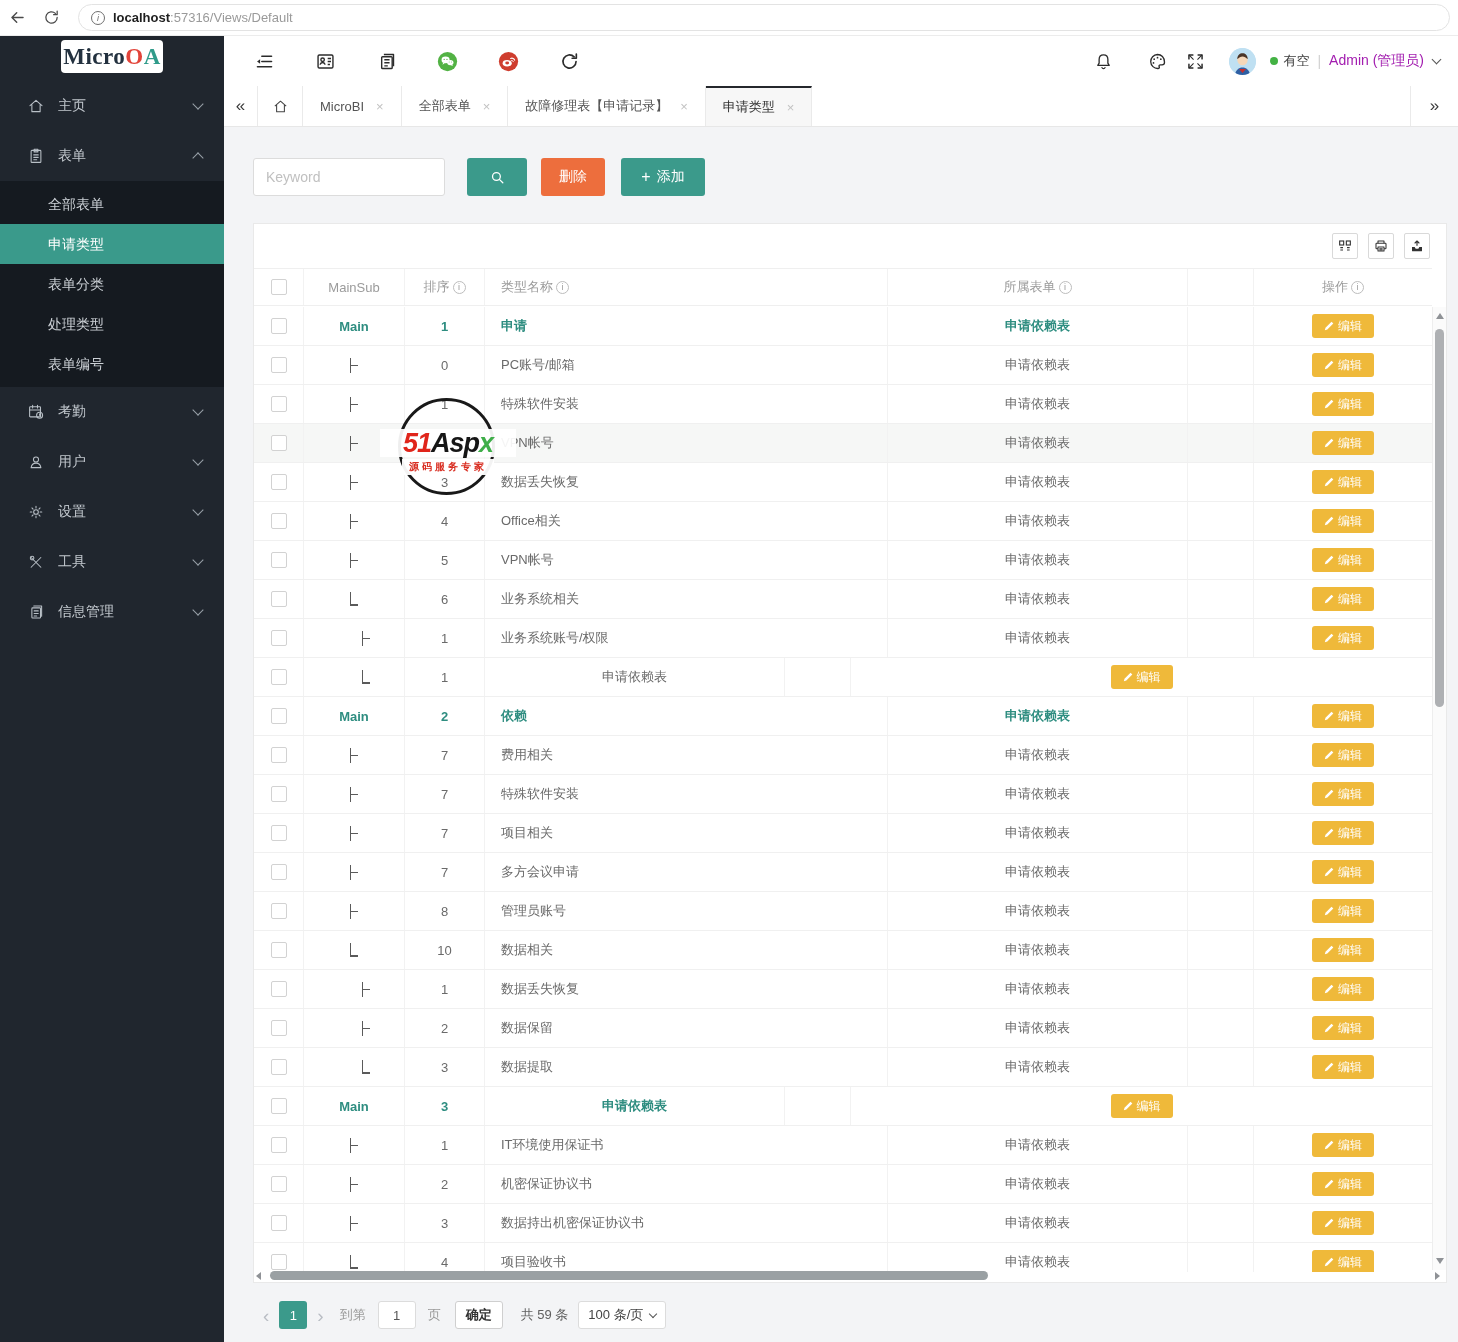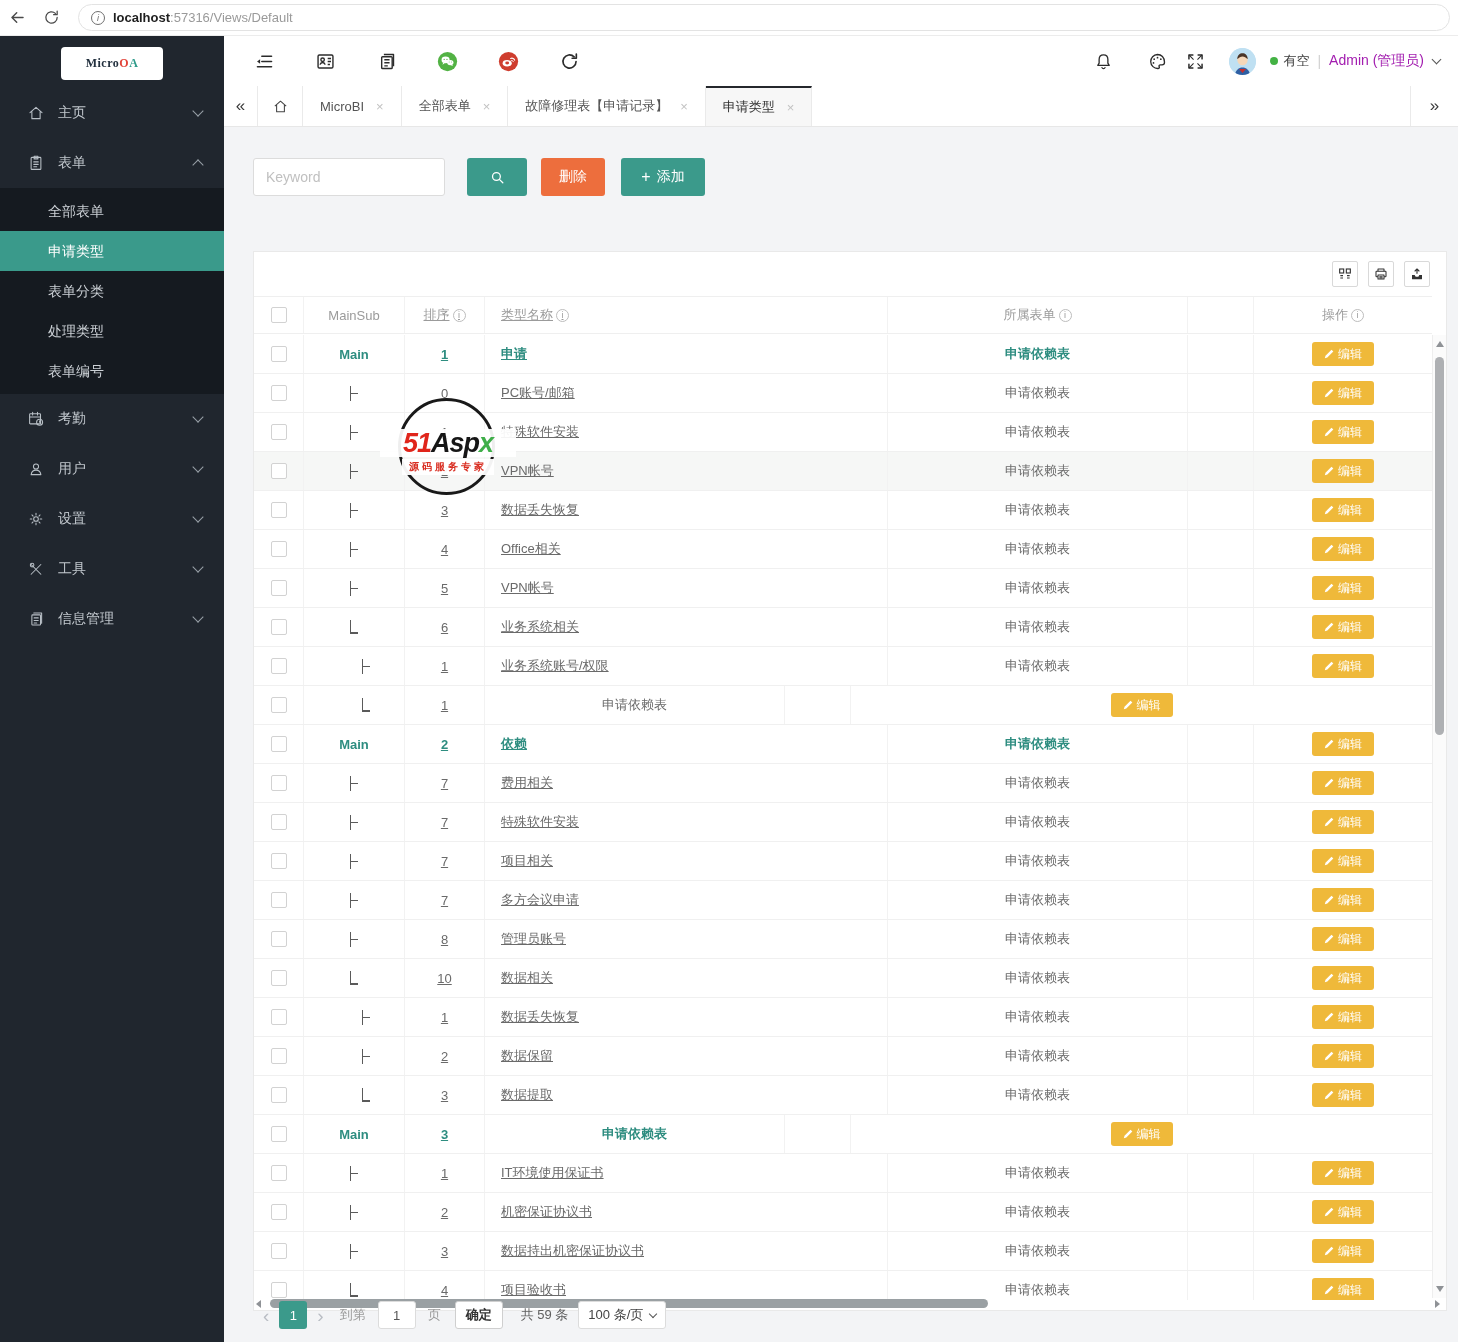--- a/index.html
+++ b/index.html
@@ -15,23 +15,23 @@
   .info-circle { width:14px; height:14px; border:1.2px solid #6f6f6f; border-radius:50%;
     color:#6f6f6f; font-size:9px; display:flex; align-items:center; justify-content:center; font-style:italic; }
   .url-host { color:#1f1f1f; font-weight:bold; }
   .url-rest { color:#9a9a9a; }
 
   
   .app { position:absolute; top:36px; left:0; right:0; bottom:0; display:flex; }
 
   
   .sidebar { width:224px; flex-shrink:0; background:#20262e; overflow:hidden; }
-  .logo-box { width:102px; height:33px; background:#fff; border-radius:4px; margin:11px auto 8px;
+  .logo-box { width:102px; height:33px; background:#fff; border-radius:4px; margin:4px auto 8px;
     display:flex; align-items:center; justify-content:center;
-    font-family:"Liberation Serif","DejaVu Serif",serif; font-weight:bold; font-size:12px; letter-spacing:.5px; }
+    font-family:"Liberation Serif","DejaVu Serif",serif; font-weight:bold; font-size:23px; letter-spacing:.5px; }
   .logo-micro { color:#23313f; } .logo-o { color:#e2443a; } .logo-a { color:#2f9b8a; }
   .menu-item { height:50px; display:flex; align-items:center; padding:0 22px 0 27px;
     color:#c2c8ce; font-size:14px; cursor:pointer; }
   .mi-icon { width:18px; height:18px; margin-right:13px; color:#b9c0c7; }
   .mi-icon svg { width:18px; height:18px; stroke:currentColor; fill:none; stroke-width:1.4; stroke-linecap:round; stroke-linejoin:round; }
   .chev { width:8px; height:8px; border-right:1.4px solid #98a0a8; border-bottom:1.4px solid #98a0a8;
     transform:rotate(45deg); margin-left:auto; margin-top:-4px; }
   .chev.up { transform:rotate(-135deg); margin-top:4px; }
   .submenu { background:#151a20; padding:3px 0; }
   .submenu-item { height:40px; line-height:40px; padding-left:48px; color:#ccd1d6; font-size:14px; cursor:pointer; }
@@ -72,36 +72,36 @@
   .kw-input { width:192px; height:38px; border:1px solid #dcdcdc; border-radius:3px; padding:0 12px;
     font-size:14px; color:#737373; background:#fff; outline:none; }
   .kw-input::placeholder { color:#c0c0c0; }
   .btn { height:38px; border:none; border-radius:3px; color:#fff; font-size:14px; cursor:pointer;
     display:flex; align-items:center; justify-content:center; }
   .btn-search { width:60px; margin-left:22px; background:#3b9a8b; }
   .btn-del { width:64px; margin-left:14px; background:#ed6e3d; }
   .btn-add { width:84px; margin-left:16px; background:#3b9a8b; gap:6px; }
   .plus { font-size:16px; line-height:1; }
 
-  .card { position:absolute; left:29px; top:124px; width:1194px; height:1060px;
+  .card { position:absolute; left:29px; top:96px; width:1194px; height:1060px;
     background:#fff; border:1px solid #e9e9e9; }
   .card-tools { position:absolute; top:9px; right:16px; display:flex; gap:10px; }
   .ct-btn { width:26px; height:26px; border:1px solid #d9d9d9; border-radius:2px; background:#fff;
     display:flex; align-items:center; justify-content:center; cursor:pointer; color:#333; }
   .ct-btn svg { width:16px; height:16px; }
 
   .thead, .trow { display:flex; align-items:stretch; }
   .thead { position:absolute; top:44px; left:0; right:14px; height:38px;
     border-top:1px solid #efefef; border-bottom:1px solid #efefef; color:#9b9b9b; font-size:13px; }
   .tbody { position:absolute; top:83px; left:0; right:14px; height:965px; overflow:hidden; }
   .trow { height:39px; border-bottom:1px solid #f0f0f0; font-size:13px; color:#6a6a6a; background:#fff; }
   .trow.hovered { background:#f6f7f6; }
   .cell { display:flex; align-items:center; justify-content:center; border-right:1px solid #f2f2f2; }
-  .c-check { width:50px; } .c-ms { width:101px; } .c-sort { width:80px;text-decoration:underline; }
-  .c-name { width:403px; justify-content:flex-start; padding-left:16px;text-decoration:underline; }
+  .c-check { width:50px; } .c-ms { width:101px; } .c-sort { width:80px; }
+  .c-name { width:403px; justify-content:flex-start; padding-left:16px; }
   .c-form { width:300px; } .c-blank { width:66px; } .c-act { flex:1; border-right:none; }
   .trow.main-row .c-ms, .trow.main-row .c-sort, .trow.main-row .c-name, .trow.main-row .c-form
     { color:#2e8d80; font-weight:bold; }
   .checkbox { width:16px; height:16px; border:1px solid #d2d2d2; border-radius:2px; background:#fff; cursor:pointer; }
   .info-i { width:13px; height:13px; border:1px solid #bdbdbd; border-radius:50%; color:#9b9b9b;
     font-size:9px; display:inline-flex; align-items:center; justify-content:center; margin-left:3px; }
   .tree { position:relative; width:9px; height:15px; }
   .tree.lvl2 { margin-left:24px; }
   .tree::before { content:''; position:absolute; left:0; top:0; width:1.5px; background:#5a5a5a; }
   .tree::after  { content:''; position:absolute; left:1px; height:1.5px; width:7px; background:#5a5a5a; }

